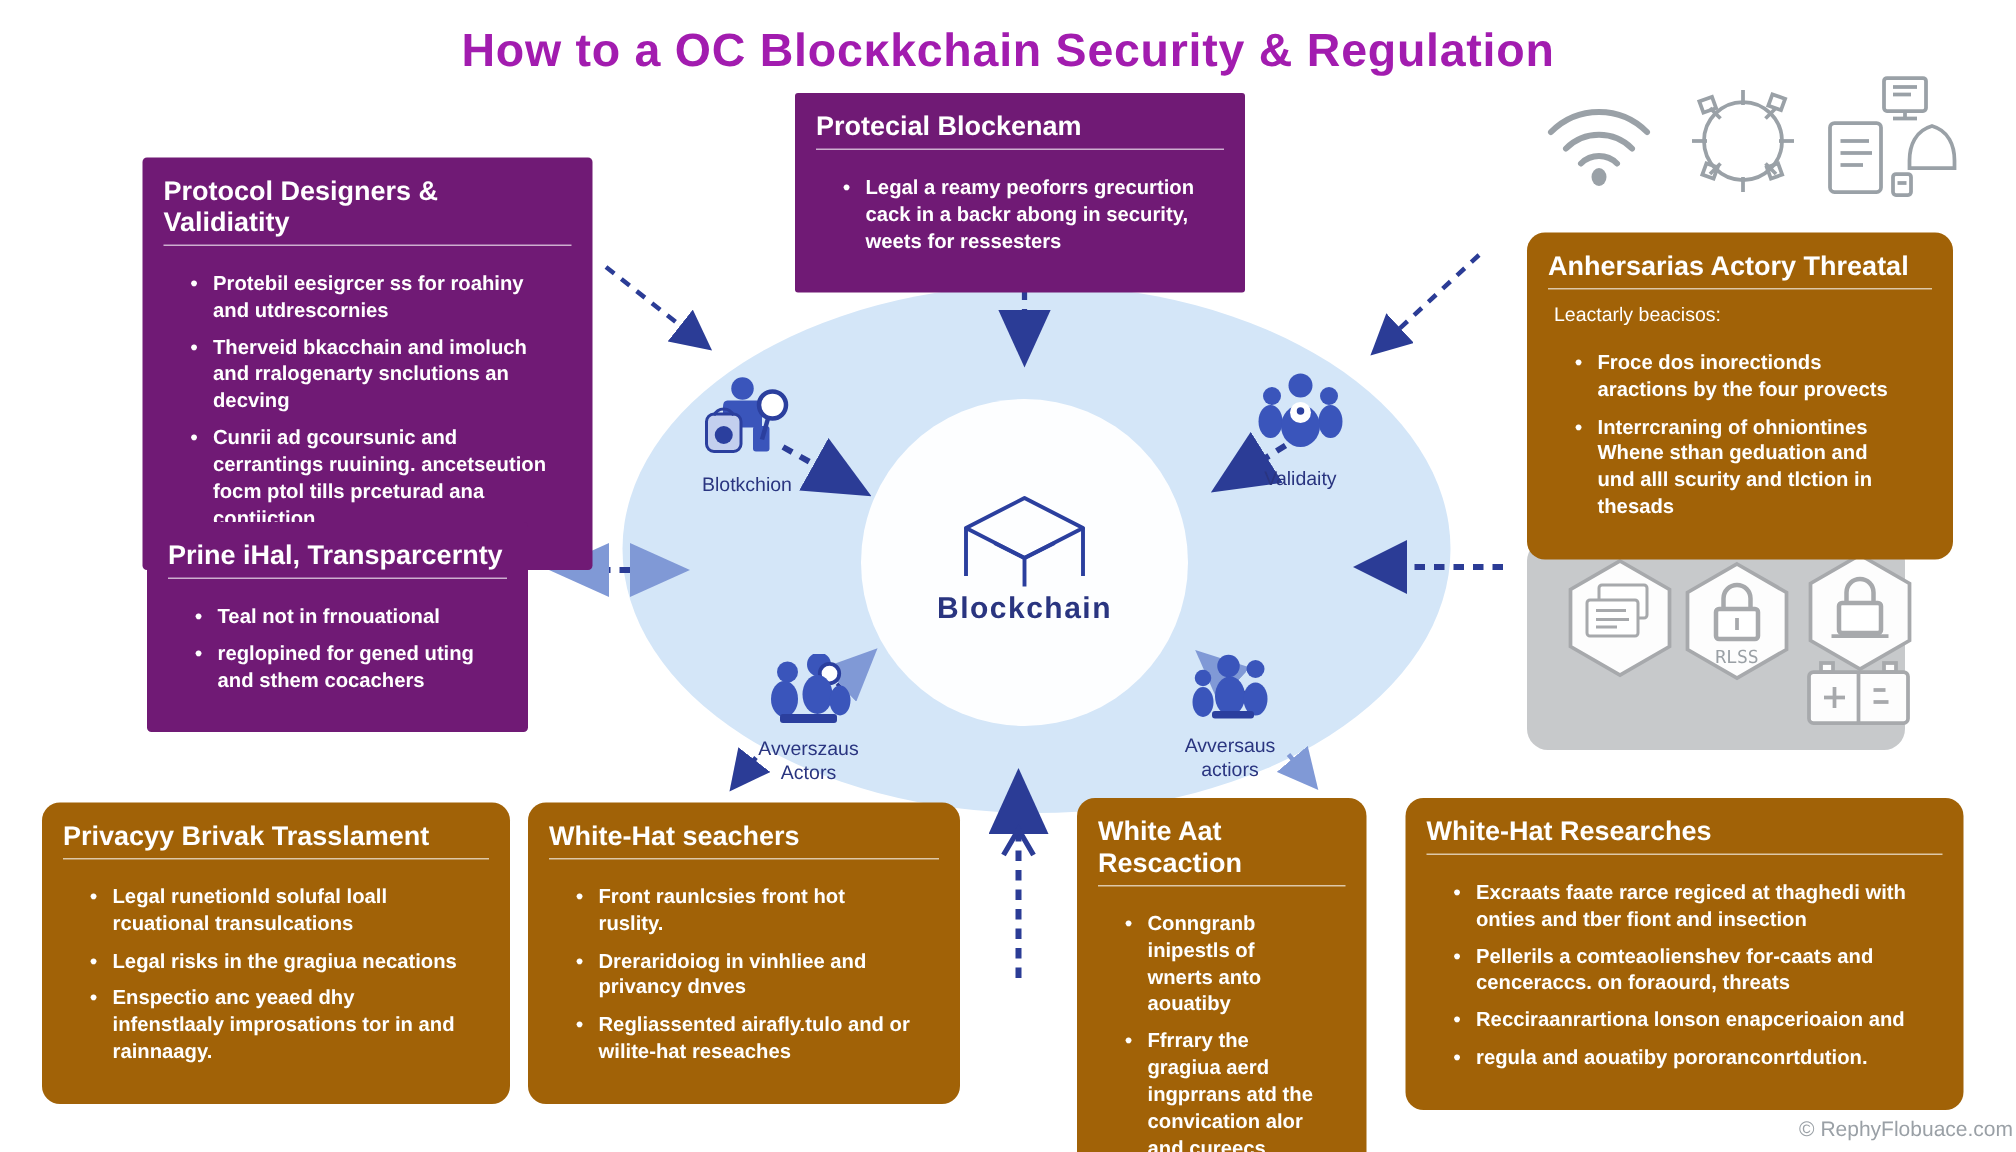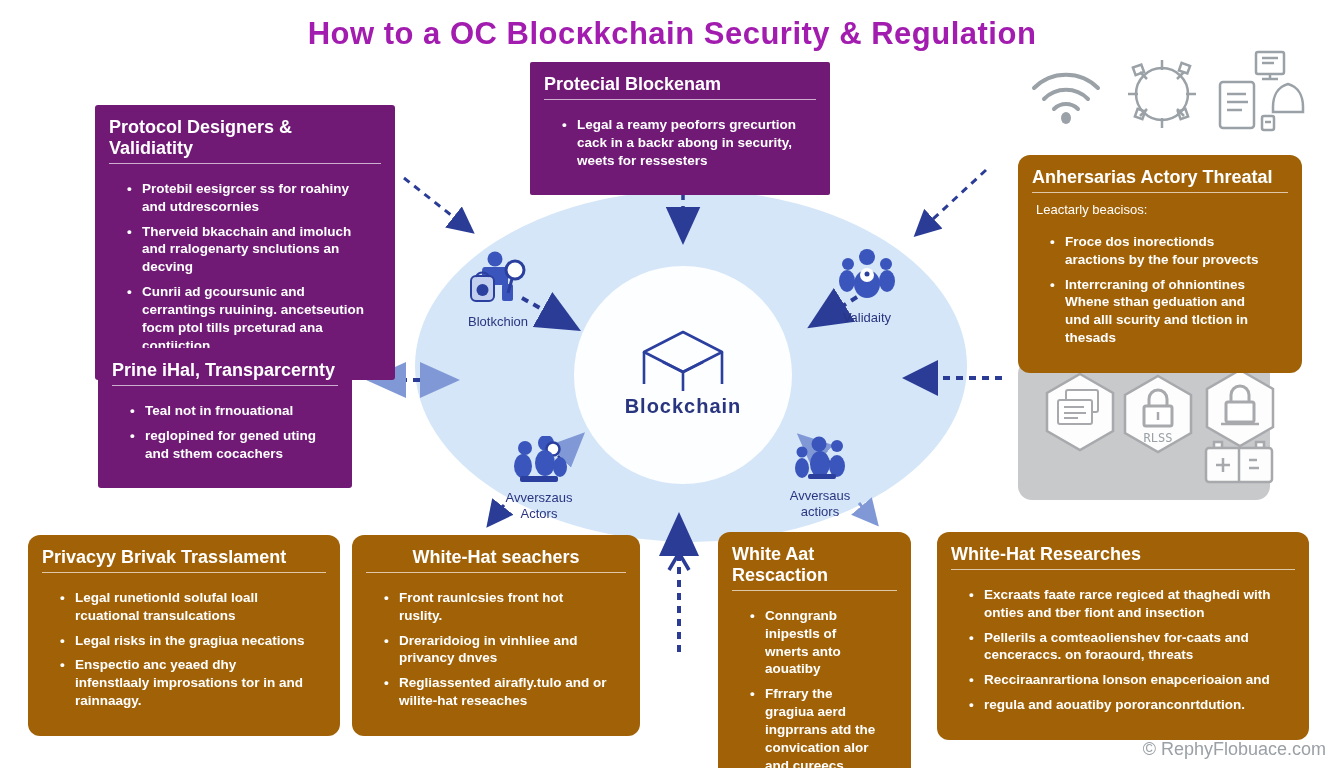--- a/index.html
+++ b/index.html
@@ -27,21 +27,21 @@
   .inner-circle{position:absolute;left:574px;top:266px;width:218px;height:218px;border-radius:50%;
            background:#fdfeff;z-index:2;}
   #arrow-layer{position:absolute;left:0;top:0;z-index:3;pointer-events:none;}
   .node{position:absolute;z-index:4;text-align:center;color:#2a3580;}
   .node-label{font-size:13px;line-height:1.25;color:#2a3580;}
   .center-label{position:absolute;z-index:4;text-align:center;font-weight:600;font-size:20px;
            color:#2a3580;letter-spacing:1px;}
   .hdr-icons{position:absolute;left:1026px;top:50px;z-index:4;display:flex;gap:14px;align-items:flex-start;}
   .hex-panel{position:absolute;left:1018px;top:360px;width:252px;height:140px;background:#c7c9cb;
            border-radius:14px;z-index:10;}
-  .watermark{position:absolute;right:18px;bottom:8px;font-size:18px;color:#9aa0a6;z-index:12;}
+  .watermark{position:absolute;right:2px;bottom:8px;font-size:14px;color:#9aa0a6;z-index:12;}
 </style>
 </head>
 <body>
 
 <div id="stage">
 
   <div class="title">How to a OC Blocĸkchain Security &amp; Regulation</div>
 
   <div class="ellipse"></div>
   <div class="inner-circle"></div>
@@ -270,21 +270,21 @@
     <div class="panel-title">Privacyy Brivak Trasslament</div>
     <div class="rule"></div>
     <ul>
       <li>Legal runetionld solufal loall rcuational transulcations</li>
       <li>Legal risks in the gragiua necations</li>
       <li>Enspectio anc yeaed dhy infenstlaaly improsations tor in and rainnaagy.</li>
     </ul>
   </div>
 
   <div class="panel gray" style="left:352px;top:535px;width:288px;min-height:196px;">
-    <div class="panel-title" style="text-align:center;">White-Hat seachers</div>
+    <div class="panel-title" style="text-align:left;">White-Hat seachers</div>
     <div class="rule"></div>
     <ul>
       <li>Front raunlcsies front hot ruslity.</li>
       <li>Dreraridoiog in vinhliee and privancy dnves</li>
       <li>Regliassented airafly.tulo and or wilite-hat reseaches</li>
     </ul>
   </div>
 
   <div class="panel gray" style="left:718px;top:532px;width:193px;min-height:202px;">
     <div class="panel-title">White Aat Rescaction</div>

